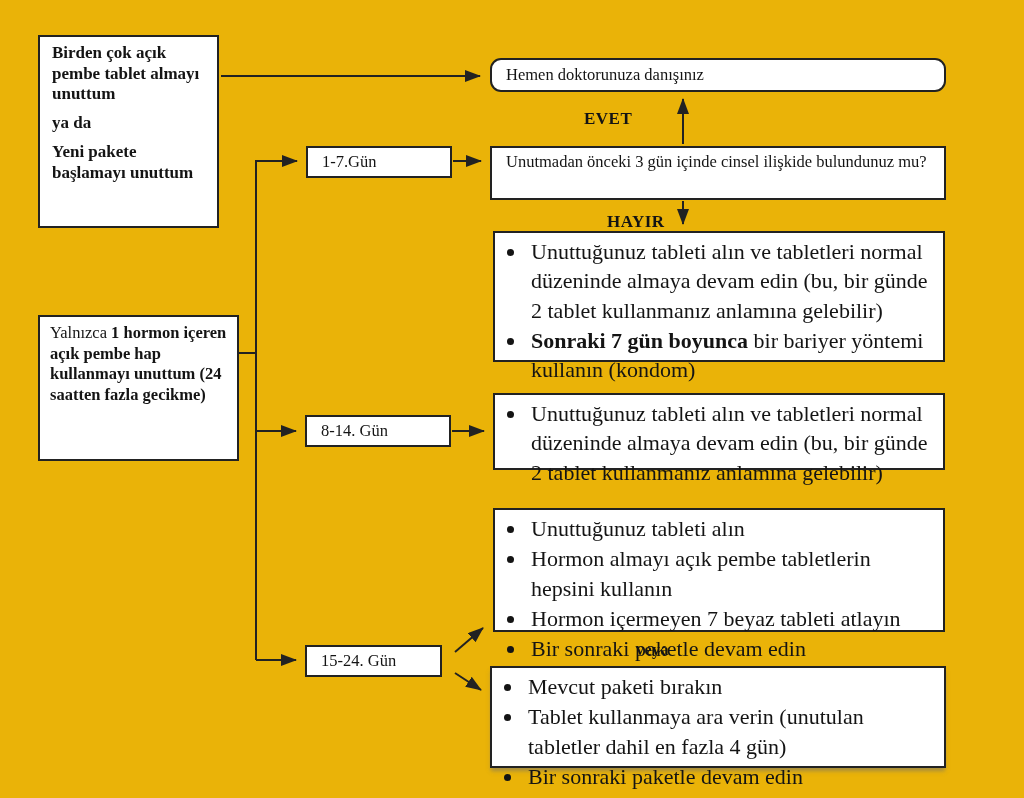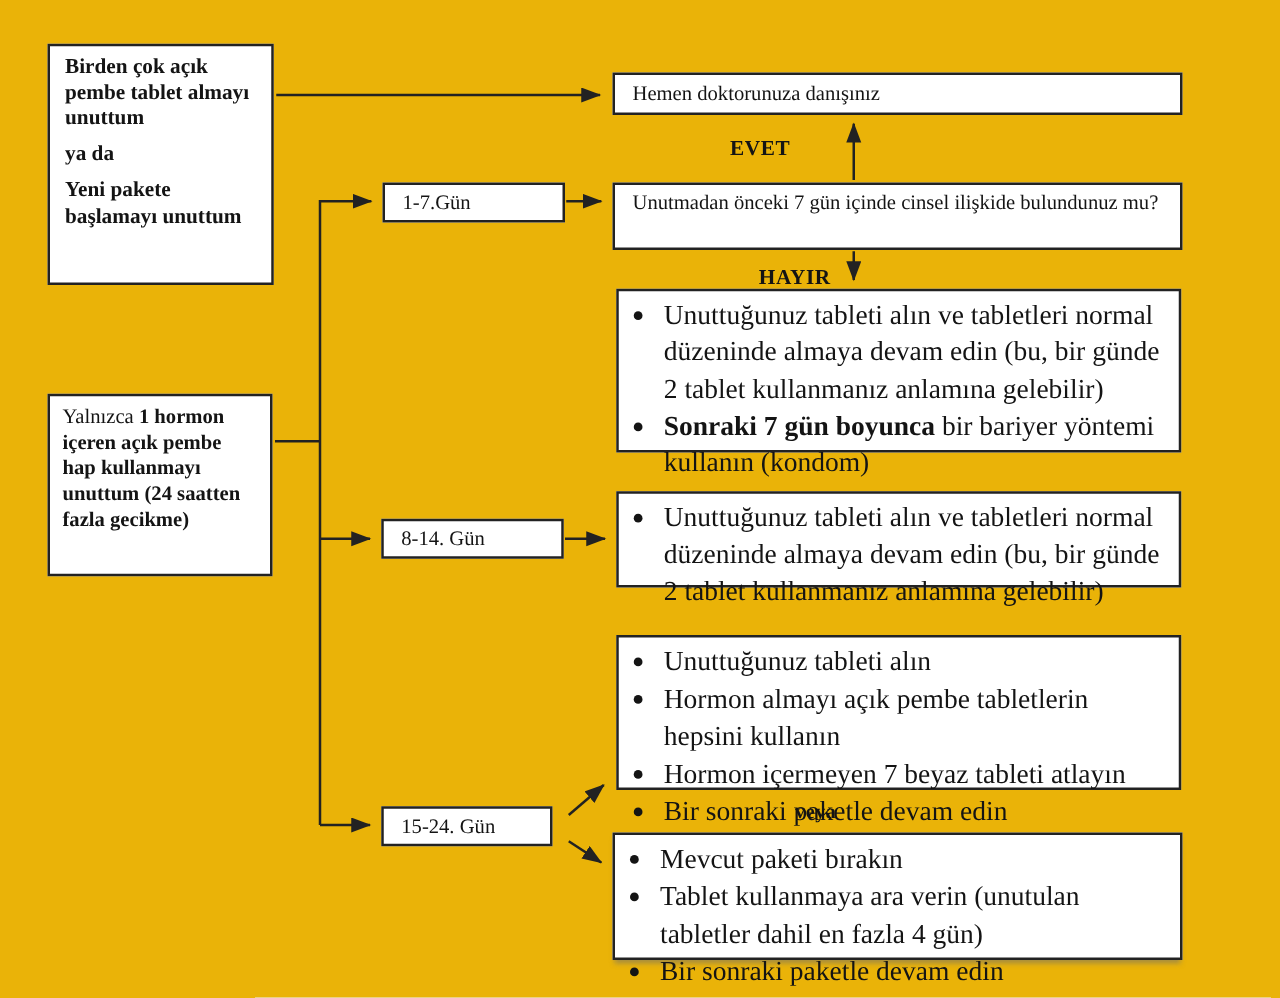--- a/index.html
+++ b/index.html
@@ -19,29 +19,29 @@
     box-sizing:border-box;
   }
   .bold{font-weight:700;}
   .multi-box{
     left:38px;top:35px;width:181px;height:193px;
     padding:6px 12px;
     font-weight:700;font-size:17px;line-height:1.22;
   }
   .multi-box p{margin:0 0 8px 0;}
   .single-box{
-    left:38px;top:315px;width:180px;height:146px;
+    left:38px;top:315px;width:201px;height:146px;
     padding:6px 10px;
     font-size:16.5px;line-height:1.25;
   }
   .doctor-box{
     left:490px;top:58px;width:456px;height:34px;
     padding:0 14px;
     font-size:16.5px;
-    display:flex;align-items:center;
+    display:flex;align-items:center;border-radius:11px;
   }
   .question-box{
     left:490px;top:146px;width:456px;height:54px;
     padding:3px 14px;
     font-size:16.5px;line-height:1.38;
   }
   .day-box{
     width:146px;height:32px;
     padding:0 0 0 14px;
     font-size:16.5px;
@@ -124,21 +124,21 @@
     <span>15-24. Gün</span>
   </div>
 
   <div class="box doctor-box">
     <span>Hemen doktorunuza danışınız</span>
   </div>
 
   <div class="flow-label lbl-evet">EVET</div>
 
   <div class="box question-box">
-    <span>Unutmadan önceki 7 gün içinde cinsel ilişkide bulundunuz mu?</span>
+    <span>Unutmadan önceki 3 gün içinde cinsel ilişkide bulundunuz mu?</span>
   </div>
 
   <div class="flow-label lbl-hayir">HAYIR</div>
 
   <div class="box advice-box advice1">
     <ul>
         <li><span>Unuttuğunuz tableti alın ve tabletleri normal düzeninde almaya devam edin (bu, bir günde 2 tablet kullanmanız anlamına gelebilir)</span></li>
         <li><span style="font-weight: 700;">Sonraki 7 gün boyunca</span><span> bir bariyer yöntemi kullanın (kondom)</span></li>
       </ul>
   </div>

